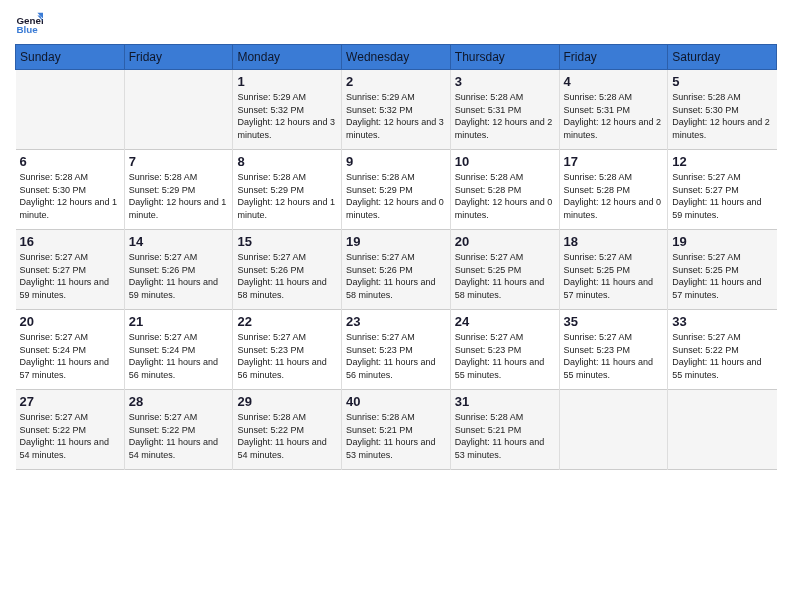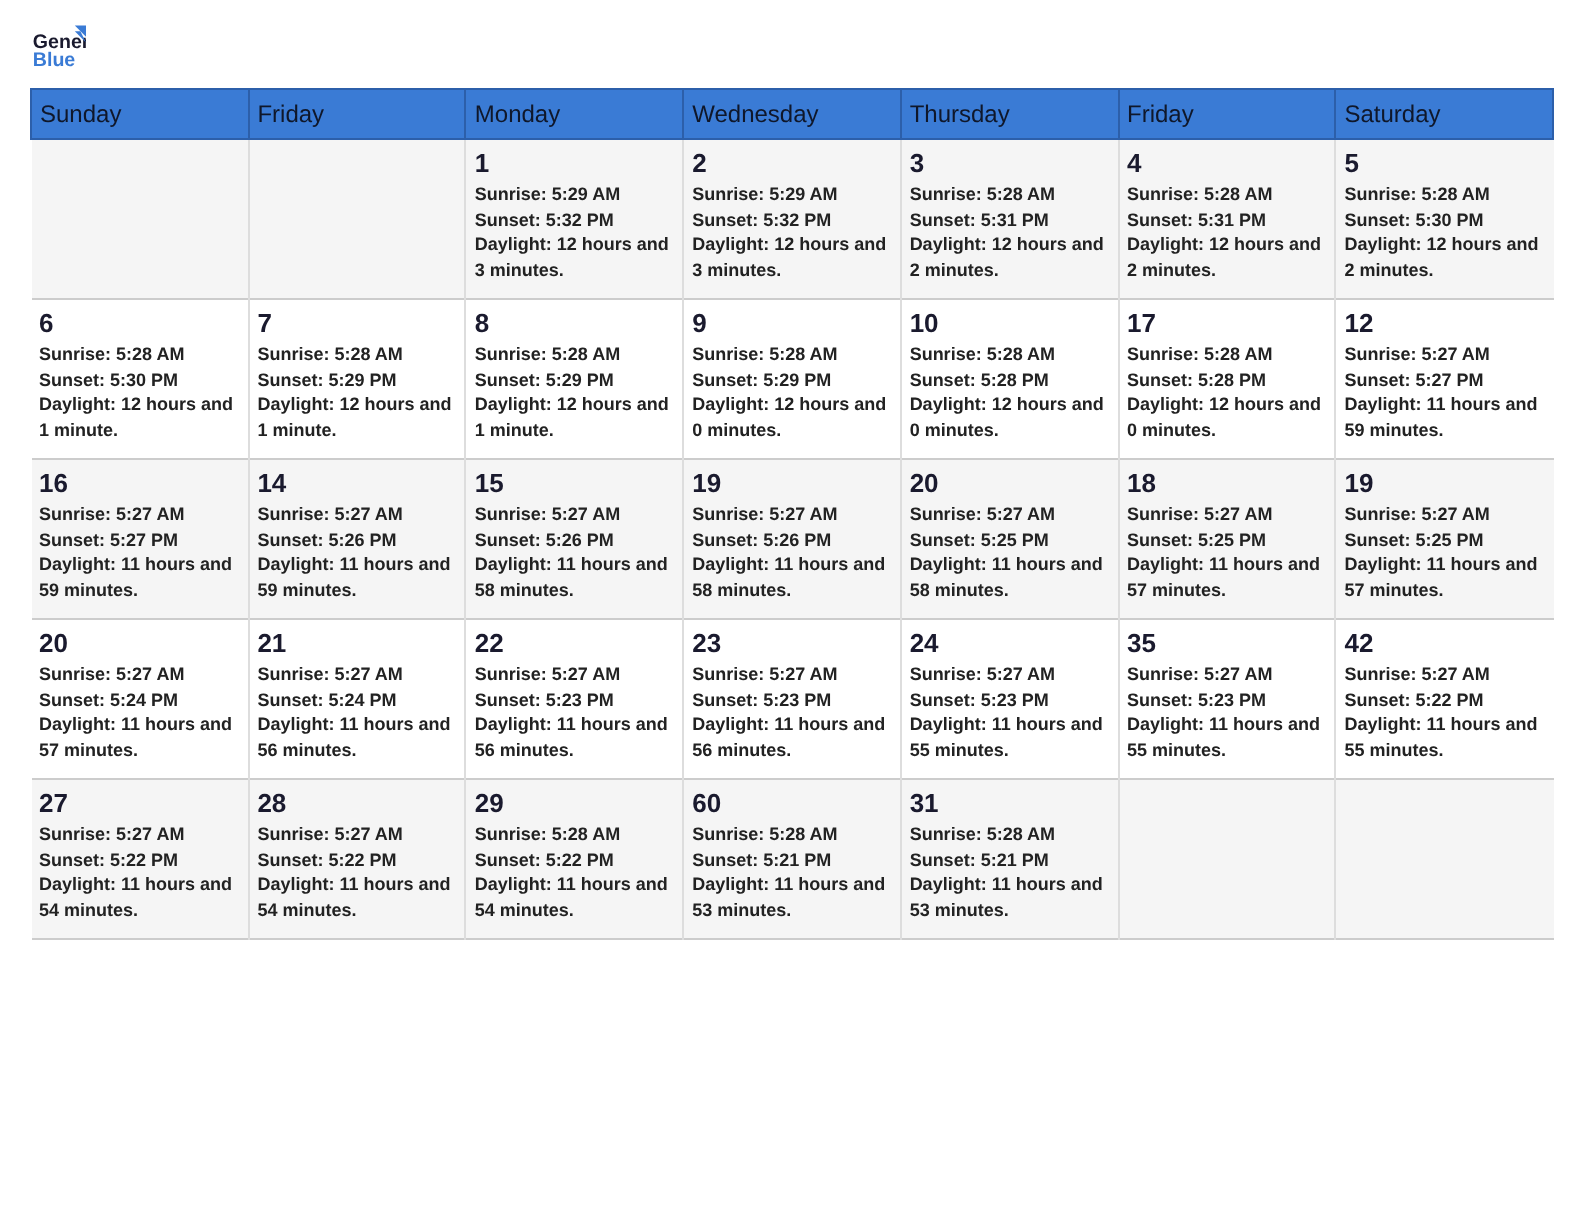--- a/index.html
+++ b/index.html
@@ -77,21 +77,20 @@
       font-size: 13px;
       font-weight: bold;
       color: #1a1a2e;
       display: block;
       margin-bottom: 2px;
     }
     .day-info {
       font-size: 9px;
       line-height: 1.4;
       color: #222;
-      font-weight: bold;
     }
     .empty-cell {
       background: transparent;
     }
   </style>
 </head>
 <body>
 
 <div class="header">
   <div class="logo">
@@ -278,21 +277,21 @@
 Sunset: 5:23 PM
 Daylight: 11 hours and 55 minutes.</div>
         </td>
         <td>
           <span class="day-number">35</span>
           <div class="day-info" style="white-space: pre-line;">Sunrise: 5:27 AM
 Sunset: 5:23 PM
 Daylight: 11 hours and 55 minutes.</div>
         </td>
         <td>
-          <span class="day-number">42</span>
+          <span class="day-number">33</span>
           <div class="day-info" style="white-space: pre-line;">Sunrise: 5:27 AM
 Sunset: 5:22 PM
 Daylight: 11 hours and 55 minutes.</div>
         </td>
       </tr>
       <tr>
         <td>
           <span class="day-number">27</span>
           <div class="day-info" style="white-space: pre-line;">Sunrise: 5:27 AM
 Sunset: 5:22 PM
@@ -304,21 +303,21 @@
 Sunset: 5:22 PM
 Daylight: 11 hours and 54 minutes.</div>
         </td>
         <td>
           <span class="day-number">29</span>
           <div class="day-info" style="white-space: pre-line;">Sunrise: 5:28 AM
 Sunset: 5:22 PM
 Daylight: 11 hours and 54 minutes.</div>
         </td>
         <td>
-          <span class="day-number">60</span>
+          <span class="day-number">40</span>
           <div class="day-info" style="white-space: pre-line;">Sunrise: 5:28 AM
 Sunset: 5:21 PM
 Daylight: 11 hours and 53 minutes.</div>
         </td>
         <td>
           <span class="day-number">31</span>
           <div class="day-info" style="white-space: pre-line;">Sunrise: 5:28 AM
 Sunset: 5:21 PM
 Daylight: 11 hours and 53 minutes.</div>
         </td>

